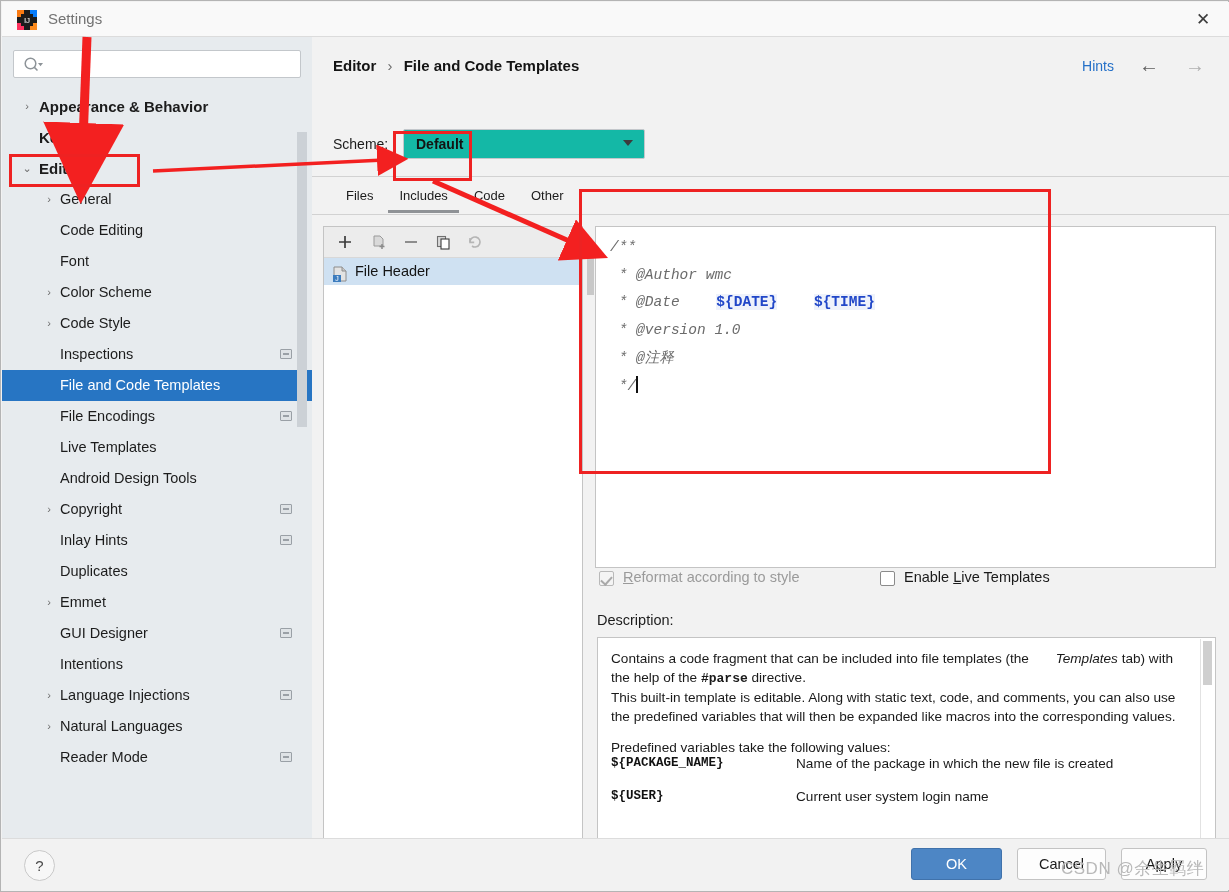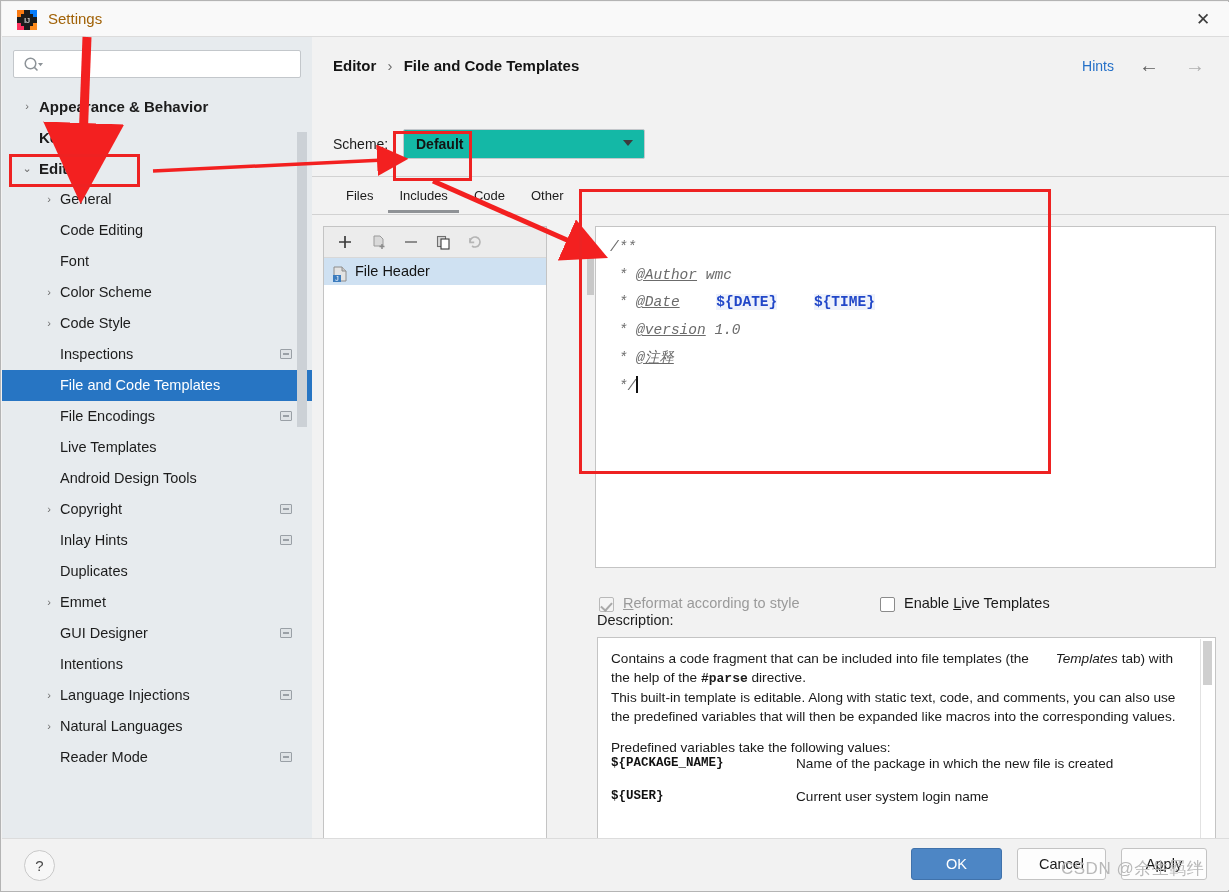--- a/index.html
+++ b/index.html
@@ -10,21 +10,21 @@
     font-size:14px;color:#1a1a1a;
     overflow:hidden;position:relative;
     -webkit-font-smoothing:antialiased;
   }
   .win{position:absolute;inset:0;background:#f2f2f2;border:1px solid #b4b4b4;box-sizing:border-box;}
 
   
   .titlebar{position:absolute;left:1px;top:1px;width:1227px;height:35px;background:#f9f9f9;
             border-bottom:1px solid #dcdcdc;box-sizing:border-box;}
   .tb-logo{position:absolute;left:14px;top:7px;width:22px;height:22px;}
-  .tb-title{position:absolute;left:46px;top:8px;font-size:15px;color:#a16207;}
+  .tb-title{position:absolute;left:46px;top:8px;font-size:15px;color:#737373;}
   .tb-close{position:absolute;right:0;top:0;width:52px;height:34px;display:flex;align-items:center;justify-content:center;
             font-size:17px;color:#3c3c3c;cursor:default;}
 
   
   .sidebar{position:absolute;left:1px;top:36px;width:310px;height:806px;background:#e7ebee;}
   .searchbox{position:absolute;left:11px;top:13px;width:288px;height:28px;background:#fff;border:1px solid #c3c7cb;
              border-radius:2px;box-sizing:border-box;}
   .searchbox svg{position:absolute;left:9px;top:5px;}
   .search-input{position:absolute;left:36px;top:0;width:246px;height:26px;border:0;outline:0;background:transparent;
                 font-family:inherit;font-size:13px;}
@@ -58,42 +58,42 @@
                   border-right:5px solid transparent;border-top:6px solid #3c3c3c;}
 
   .tabsep{position:absolute;left:0;top:139px;width:917px;height:1px;background:#d2d2d2;}
   .tabs{position:absolute;left:21px;top:142px;height:35px;}
   .tab{position:relative;display:inline-block;padding:0 13px;height:33px;line-height:33px;font-size:13px;
        color:#1c1c1c;cursor:pointer;}
   .tab.active:after{content:"";position:absolute;left:2px;right:2px;bottom:-1px;height:3px;background:#8f9296;}
   .tabline{position:absolute;left:0;top:177px;width:917px;height:1px;background:#d2d2d2;}
 
   
-  .listpanel{position:absolute;left:11px;top:189px;width:224px;height:634px;background:#fff;
+  .listpanel{position:absolute;left:11px;top:189px;width:260px;height:634px;background:#fff;
              border:1px solid #c4c4c4;box-sizing:border-box;}
   .lp-toolbar{position:absolute;left:0;top:0;right:0;height:30px;background:#ececec;border-bottom:1px solid #d8d8d8;}
   .tbtn{position:absolute;top:4px;width:22px;height:22px;display:flex;align-items:center;justify-content:center;
         cursor:pointer;}
   .lp-item{position:absolute;left:0;right:0;top:31px;height:27px;background:#cfe1f2;line-height:27px;}
   .lp-item .ic{position:absolute;left:9px;top:6px;}
   .lp-item .nm{position:absolute;left:31px;top:0;font-size:14.5px;color:#141414;}
 
   
   .editor{position:absolute;left:283px;top:189px;width:621px;height:342px;background:#fff;
           border:1px solid #c4c4c4;box-sizing:border-box;}
   .ed-gutter{position:absolute;left:0;top:0;width:10px;bottom:0;background:#fff;}
   .code{position:absolute;left:14px;top:7px;right:4px;font-family:"Liberation Mono","DejaVu Sans Mono",monospace;
         font-size:14.5px;line-height:27.7px;white-space:pre;color:#6b6b6b;font-style:italic;}
-  .code .tag{text-decoration:underline;color:#6b6b6b;}
+  .code .tag{color:#6b6b6b;}
   .code .var{color:#2147c8;background:#eef2fb;font-style:normal;font-weight:bold;margin-left:28px;}
   .caret{display:inline-block;width:1.5px;height:17px;background:#111;vertical-align:-3px;}
   .ed-scroll{position:absolute;left:-8px;top:17px;width:7px;height:50px;background:#c8c8c8;}
 
   
-  .cbrow{position:absolute;left:0;top:556px;width:917px;height:26px;}
+  .cbrow{position:absolute;left:0;top:530px;width:917px;height:26px;}
   .cb{position:absolute;width:15px;height:15px;border:1px solid #8b8b8b;background:#fff;border-radius:2px;box-sizing:border-box;}
   .cb.dis{border-color:#b9b9b9;background:#f4f4f4;}
   .cb.dis:after{content:"";position:absolute;left:3px;top:2px;width:5px;height:9px;border:solid #a9a9a9;
                 border-width:0 2px 2px 0;transform:rotate(42deg);}
   .cblbl{position:absolute;font-size:14.5px;}
   .cblbl.dis{color:#9a9a9a;}
   .cblbl u{text-decoration:underline;}
 
   .desc-lbl{position:absolute;left:285px;top:575px;font-size:14.5px;color:#1c1c1c;}
   .descpanel{position:absolute;left:285px;top:600px;width:619px;height:223px;background:#fff;border:1px solid #c4c4c4;

